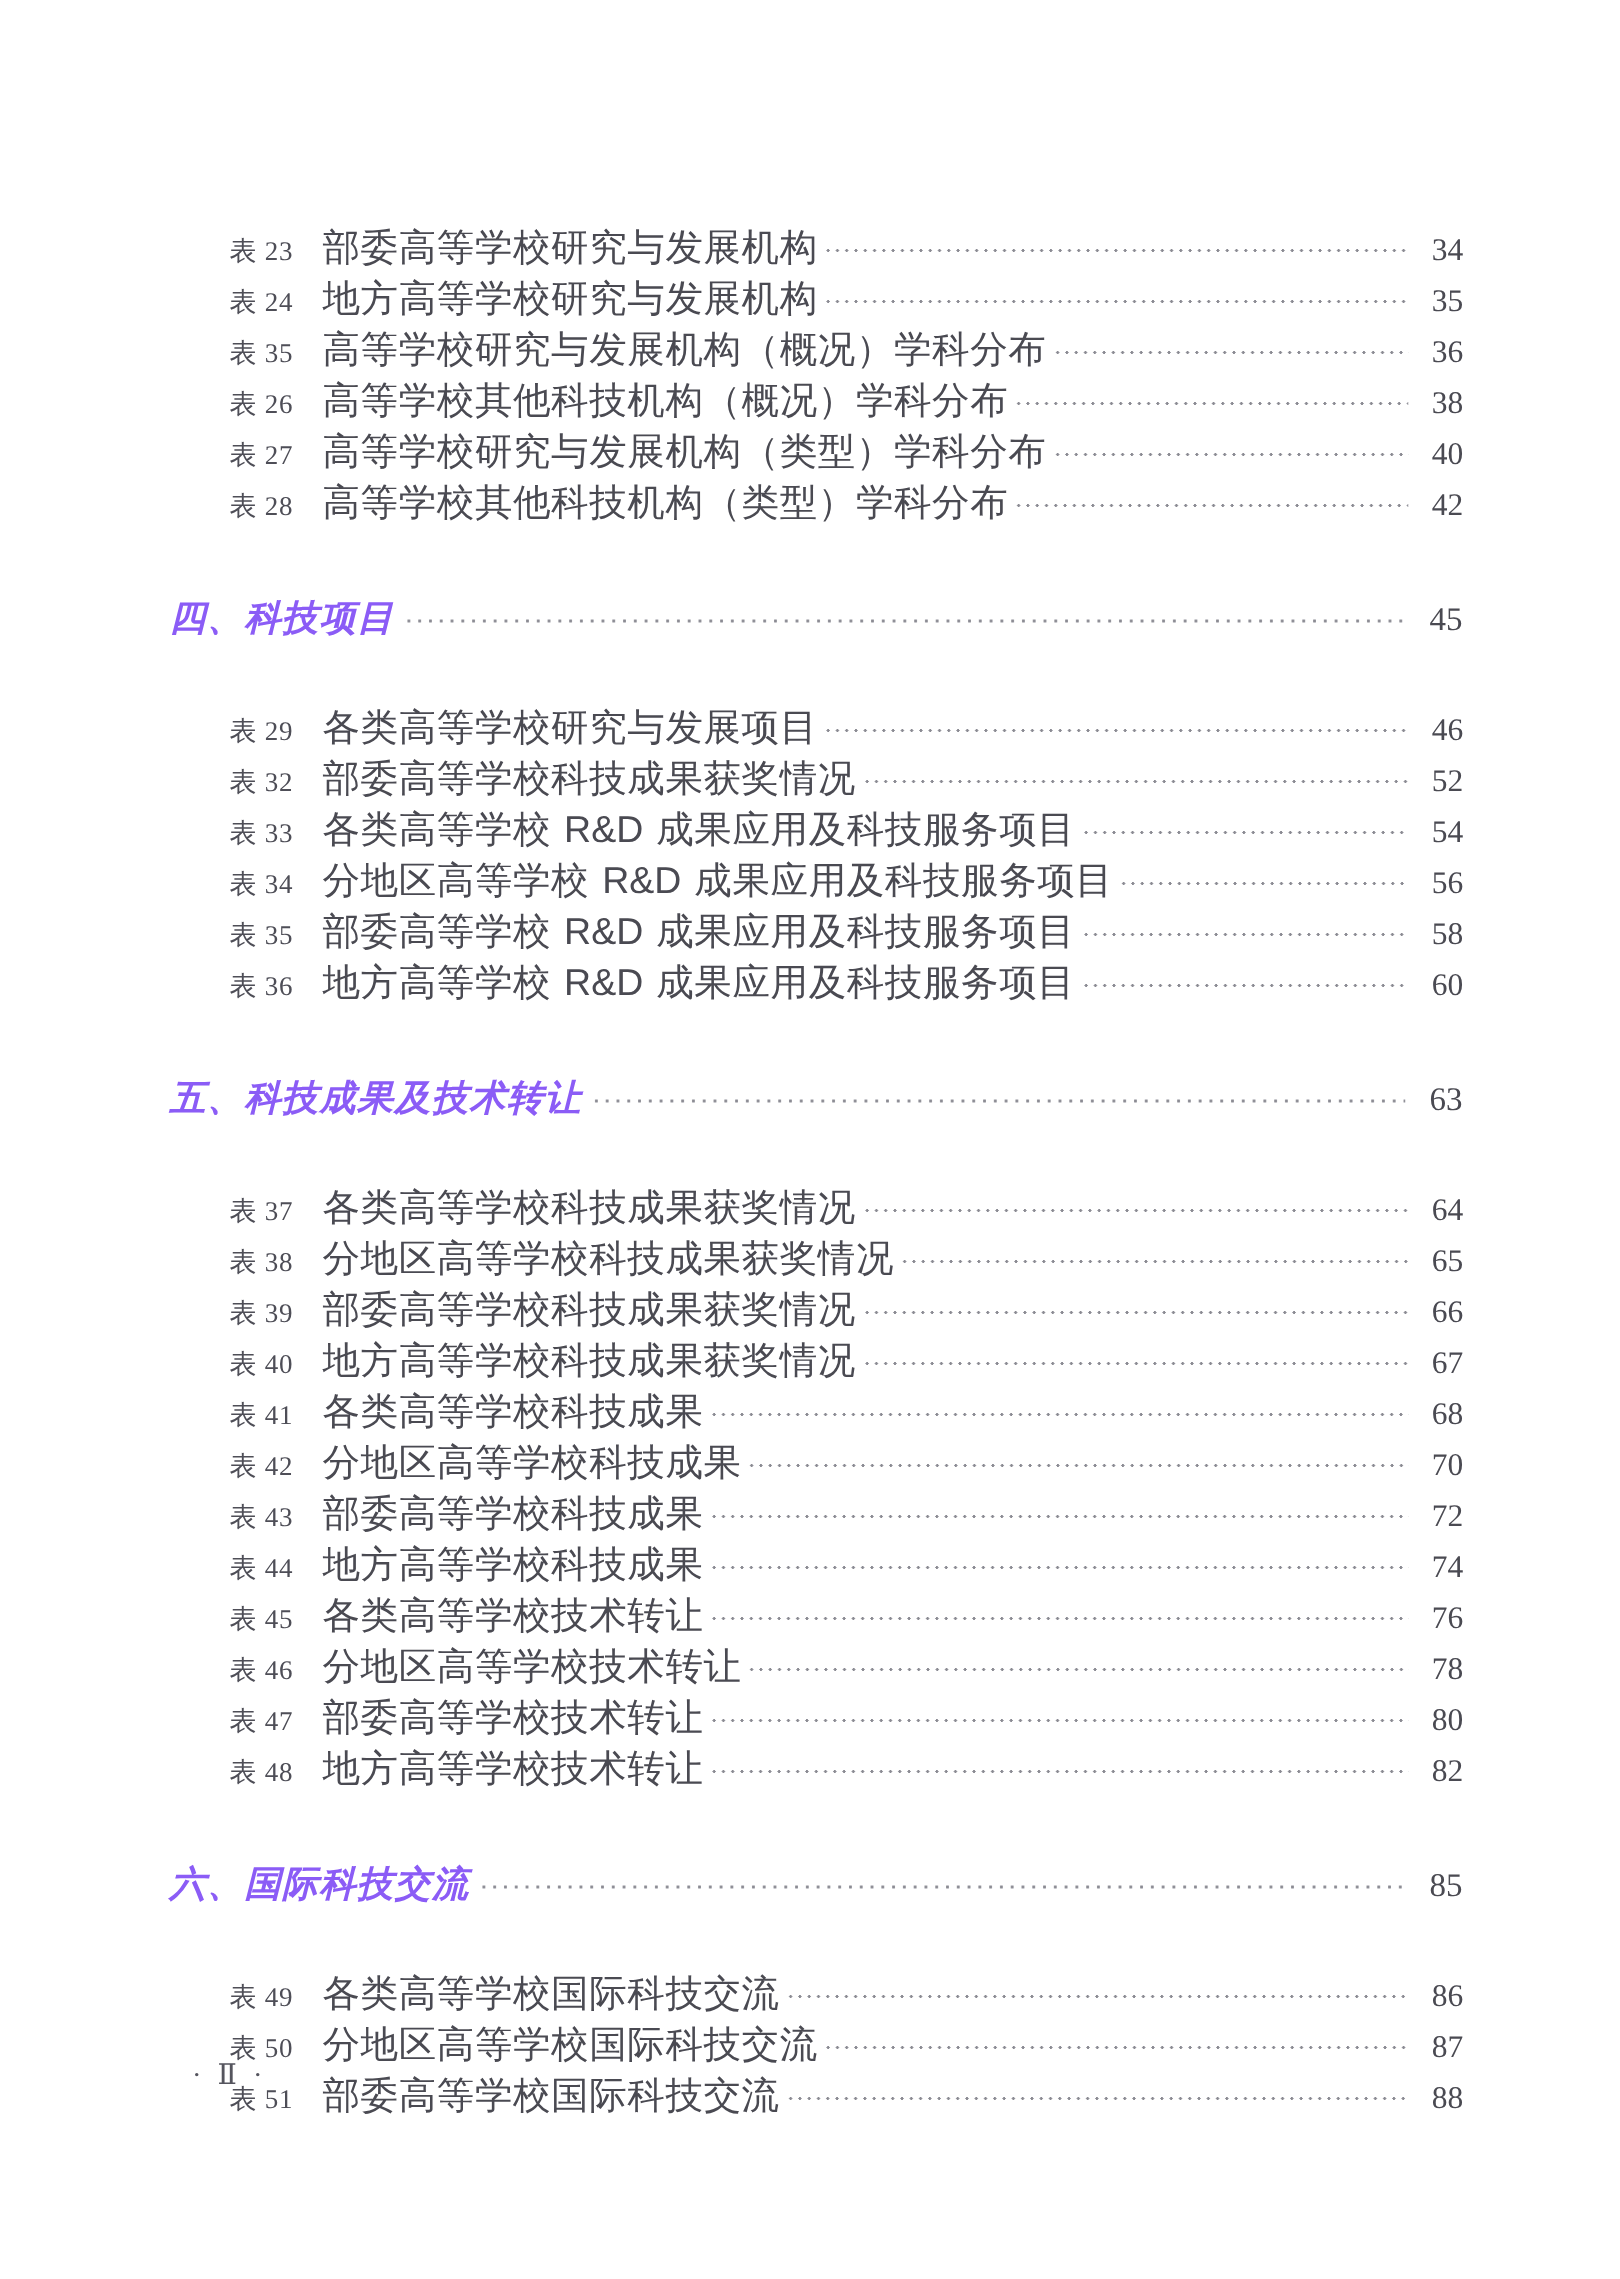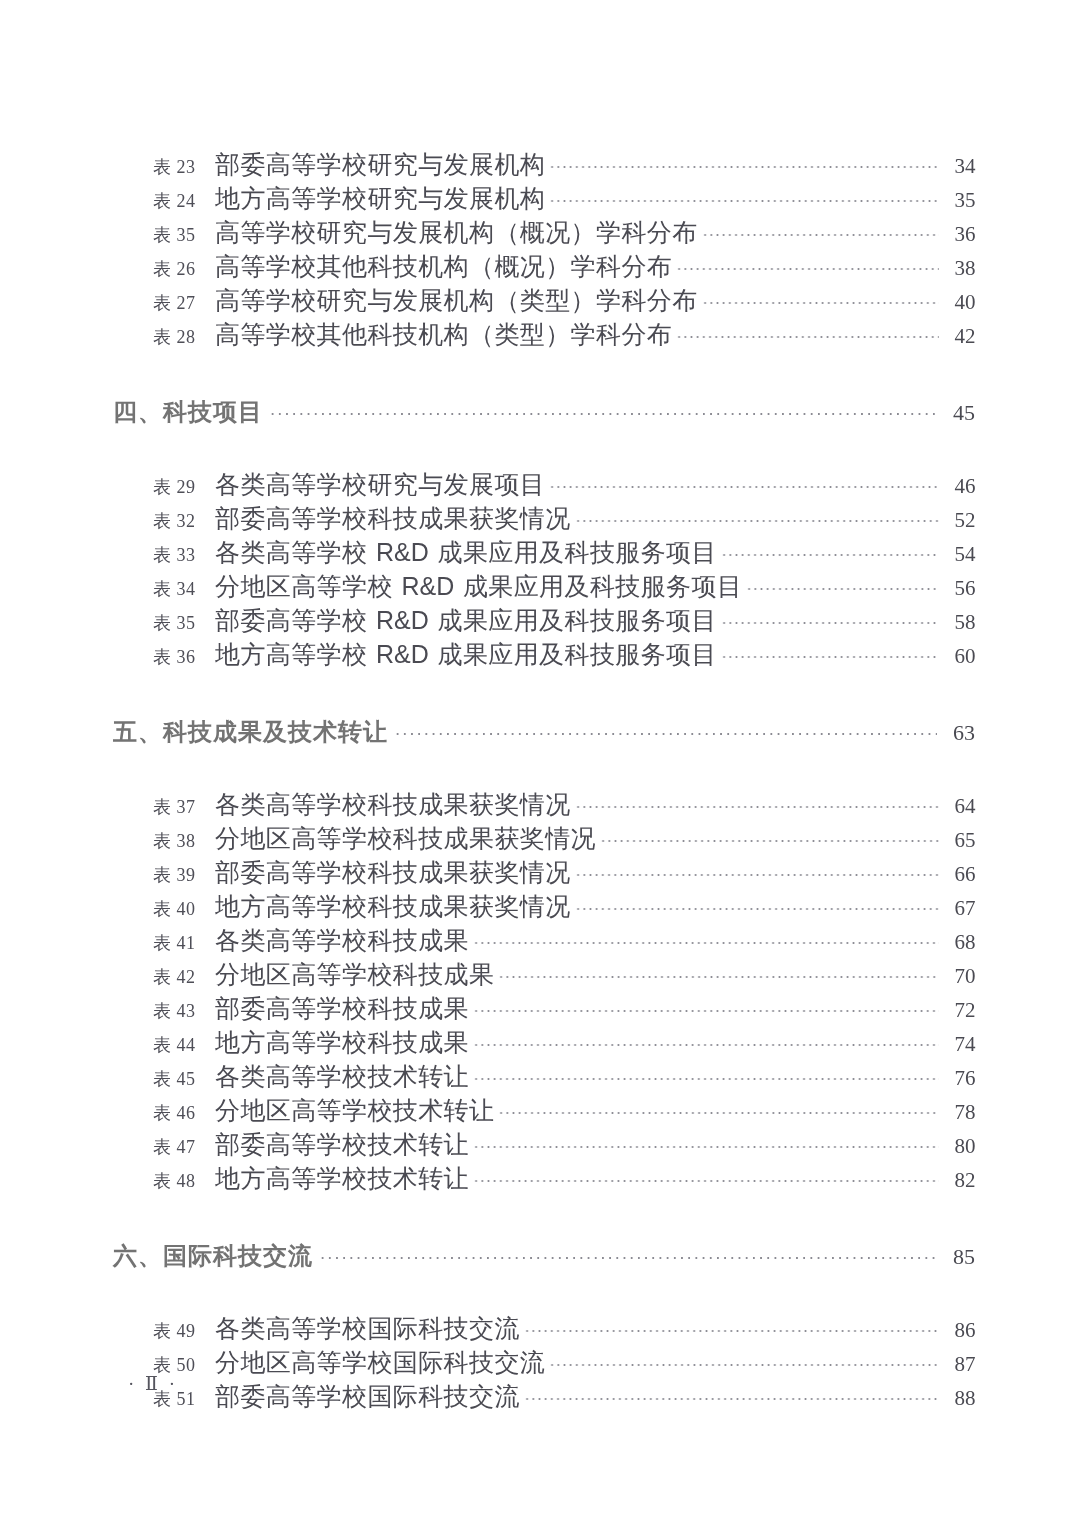--- a/index.html
+++ b/index.html
@@ -37,24 +37,25 @@
     align-items: baseline;
     width: 100%;
     margin-top: 44px;
     margin-bottom: 40px;
   }
   .section-row .sec-title {
     font-family: "Liberation Sans", "DejaVu Sans", sans-serif;
     font-weight: bold;
     font-size: 24px;
     letter-spacing: 1px;
-    color: #737373;
+    color: #8b5cf6;
     white-space: nowrap;
     flex: 0 0 auto;
     padding-right: 6px;
+    font-style: italic;
   }
 
   
   .entry-row {
     display: flex;
     align-items: baseline;
     width: 100%;
     height: 34px;
     padding-left: 40px;
     box-sizing: border-box;

